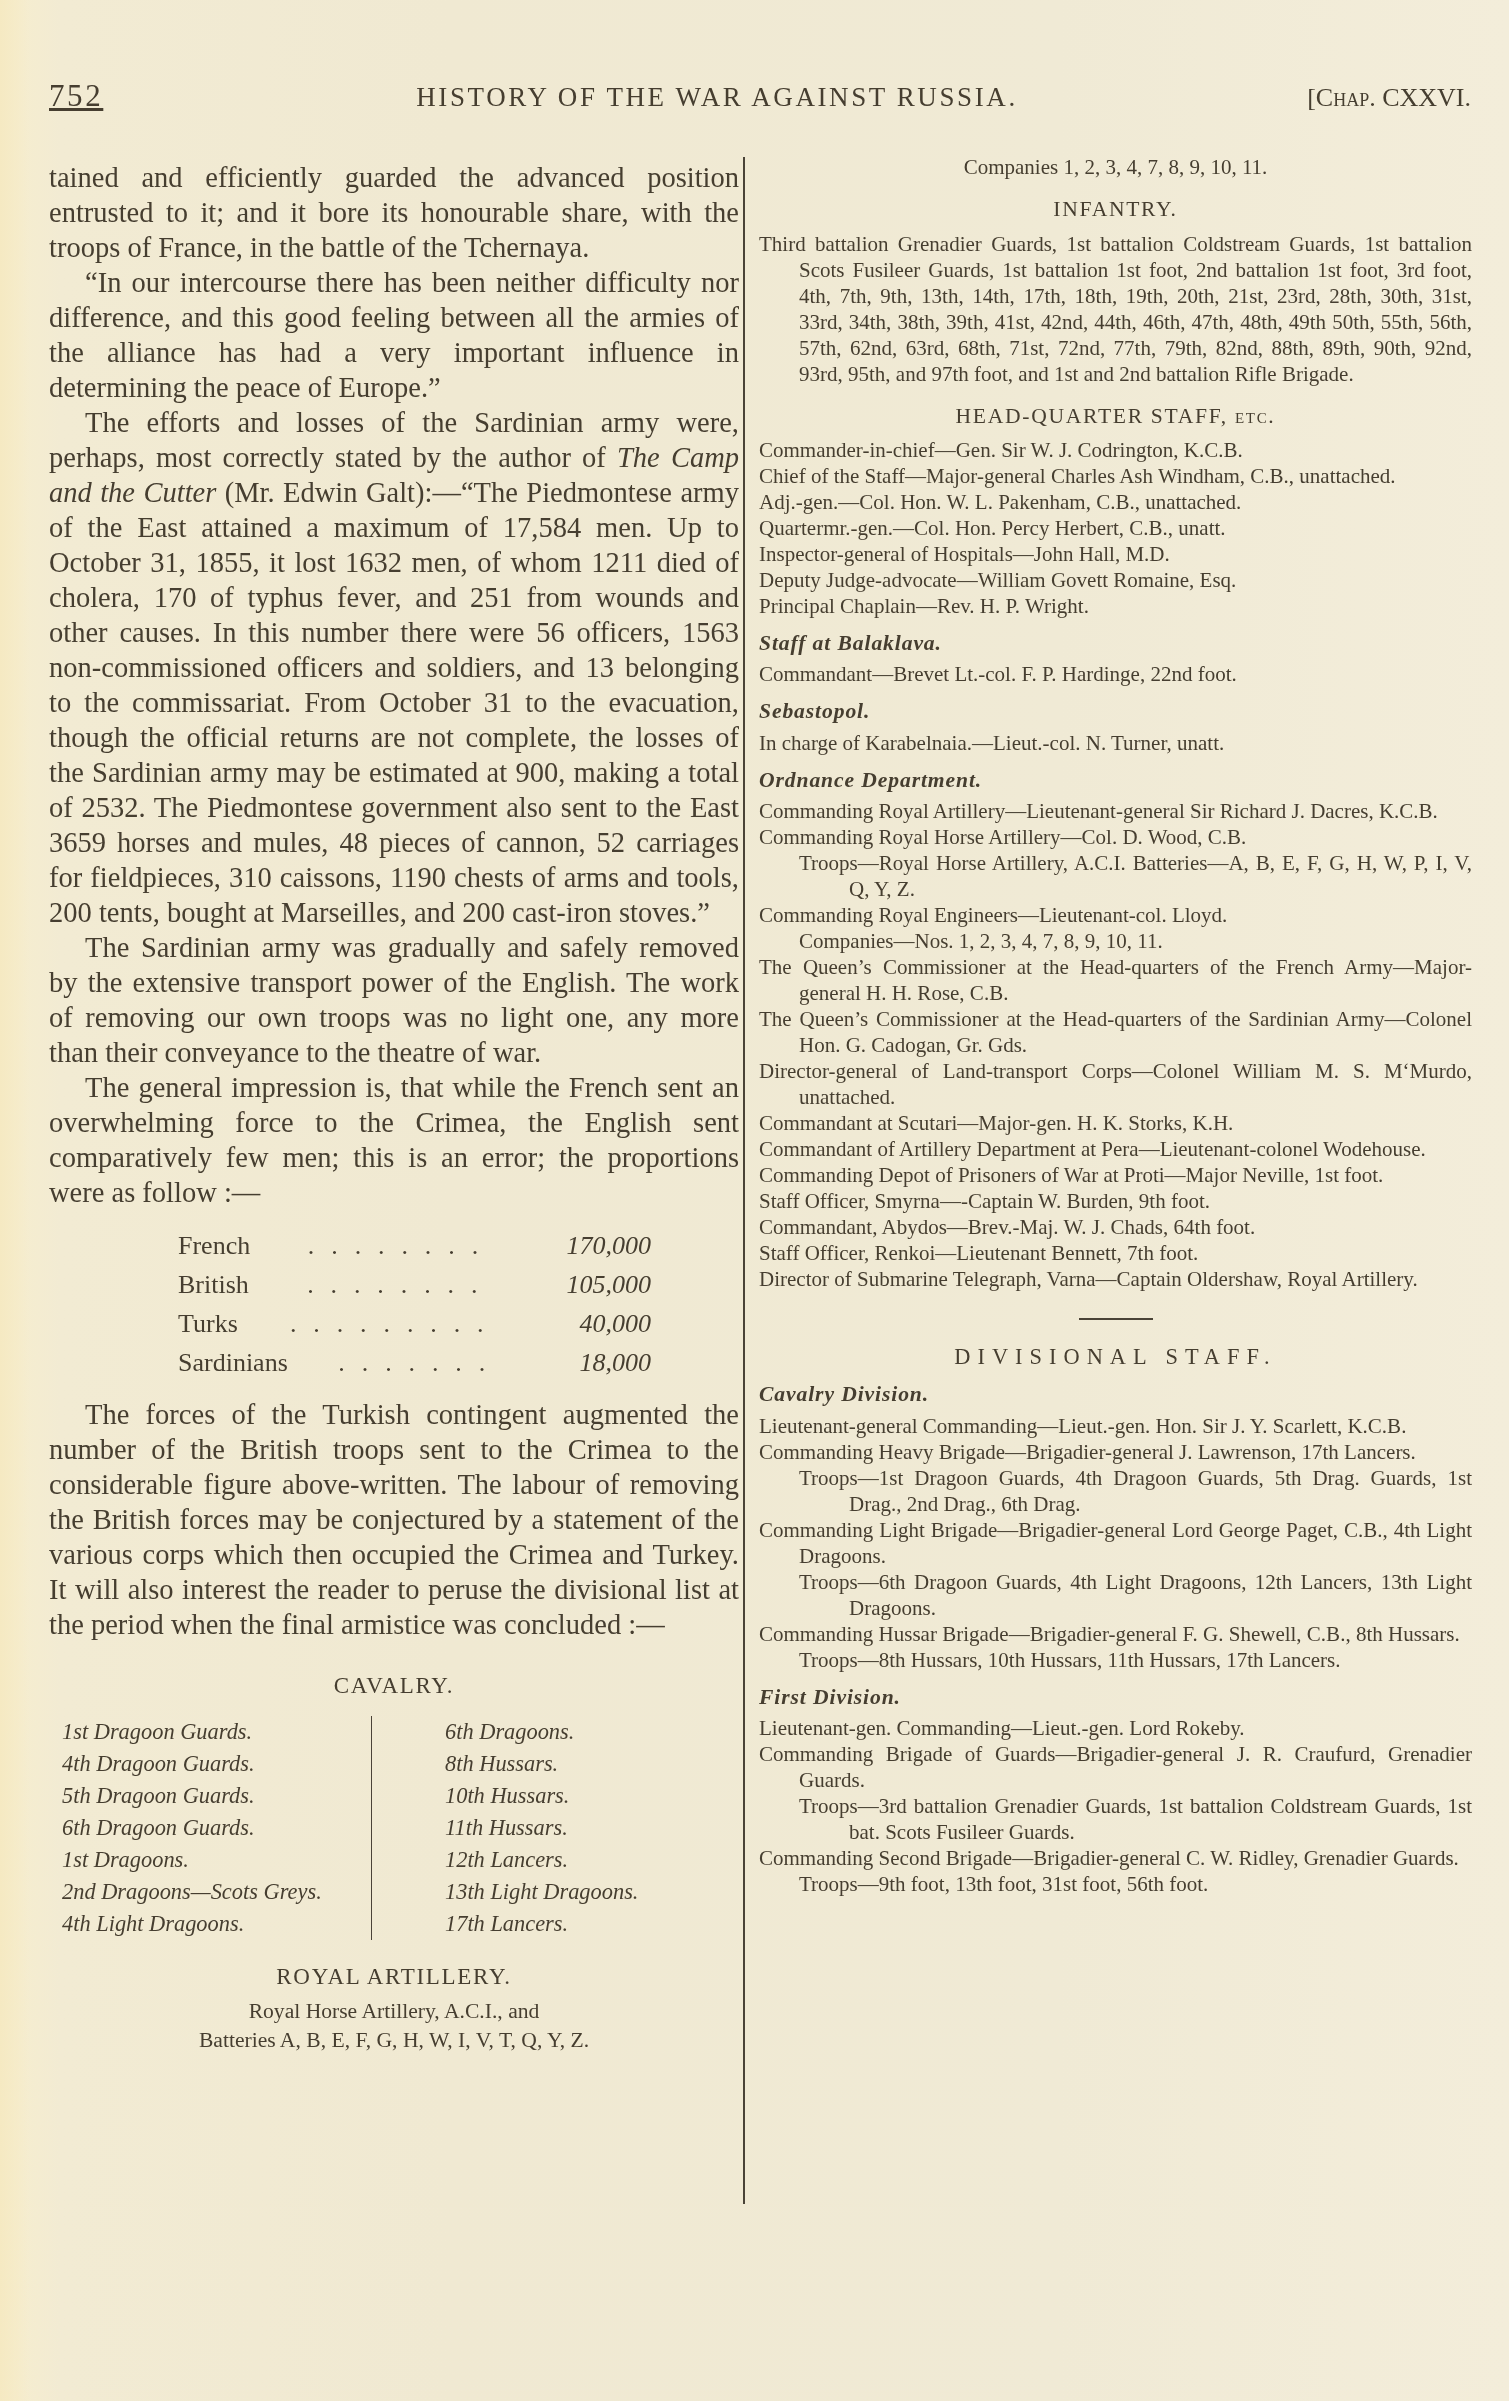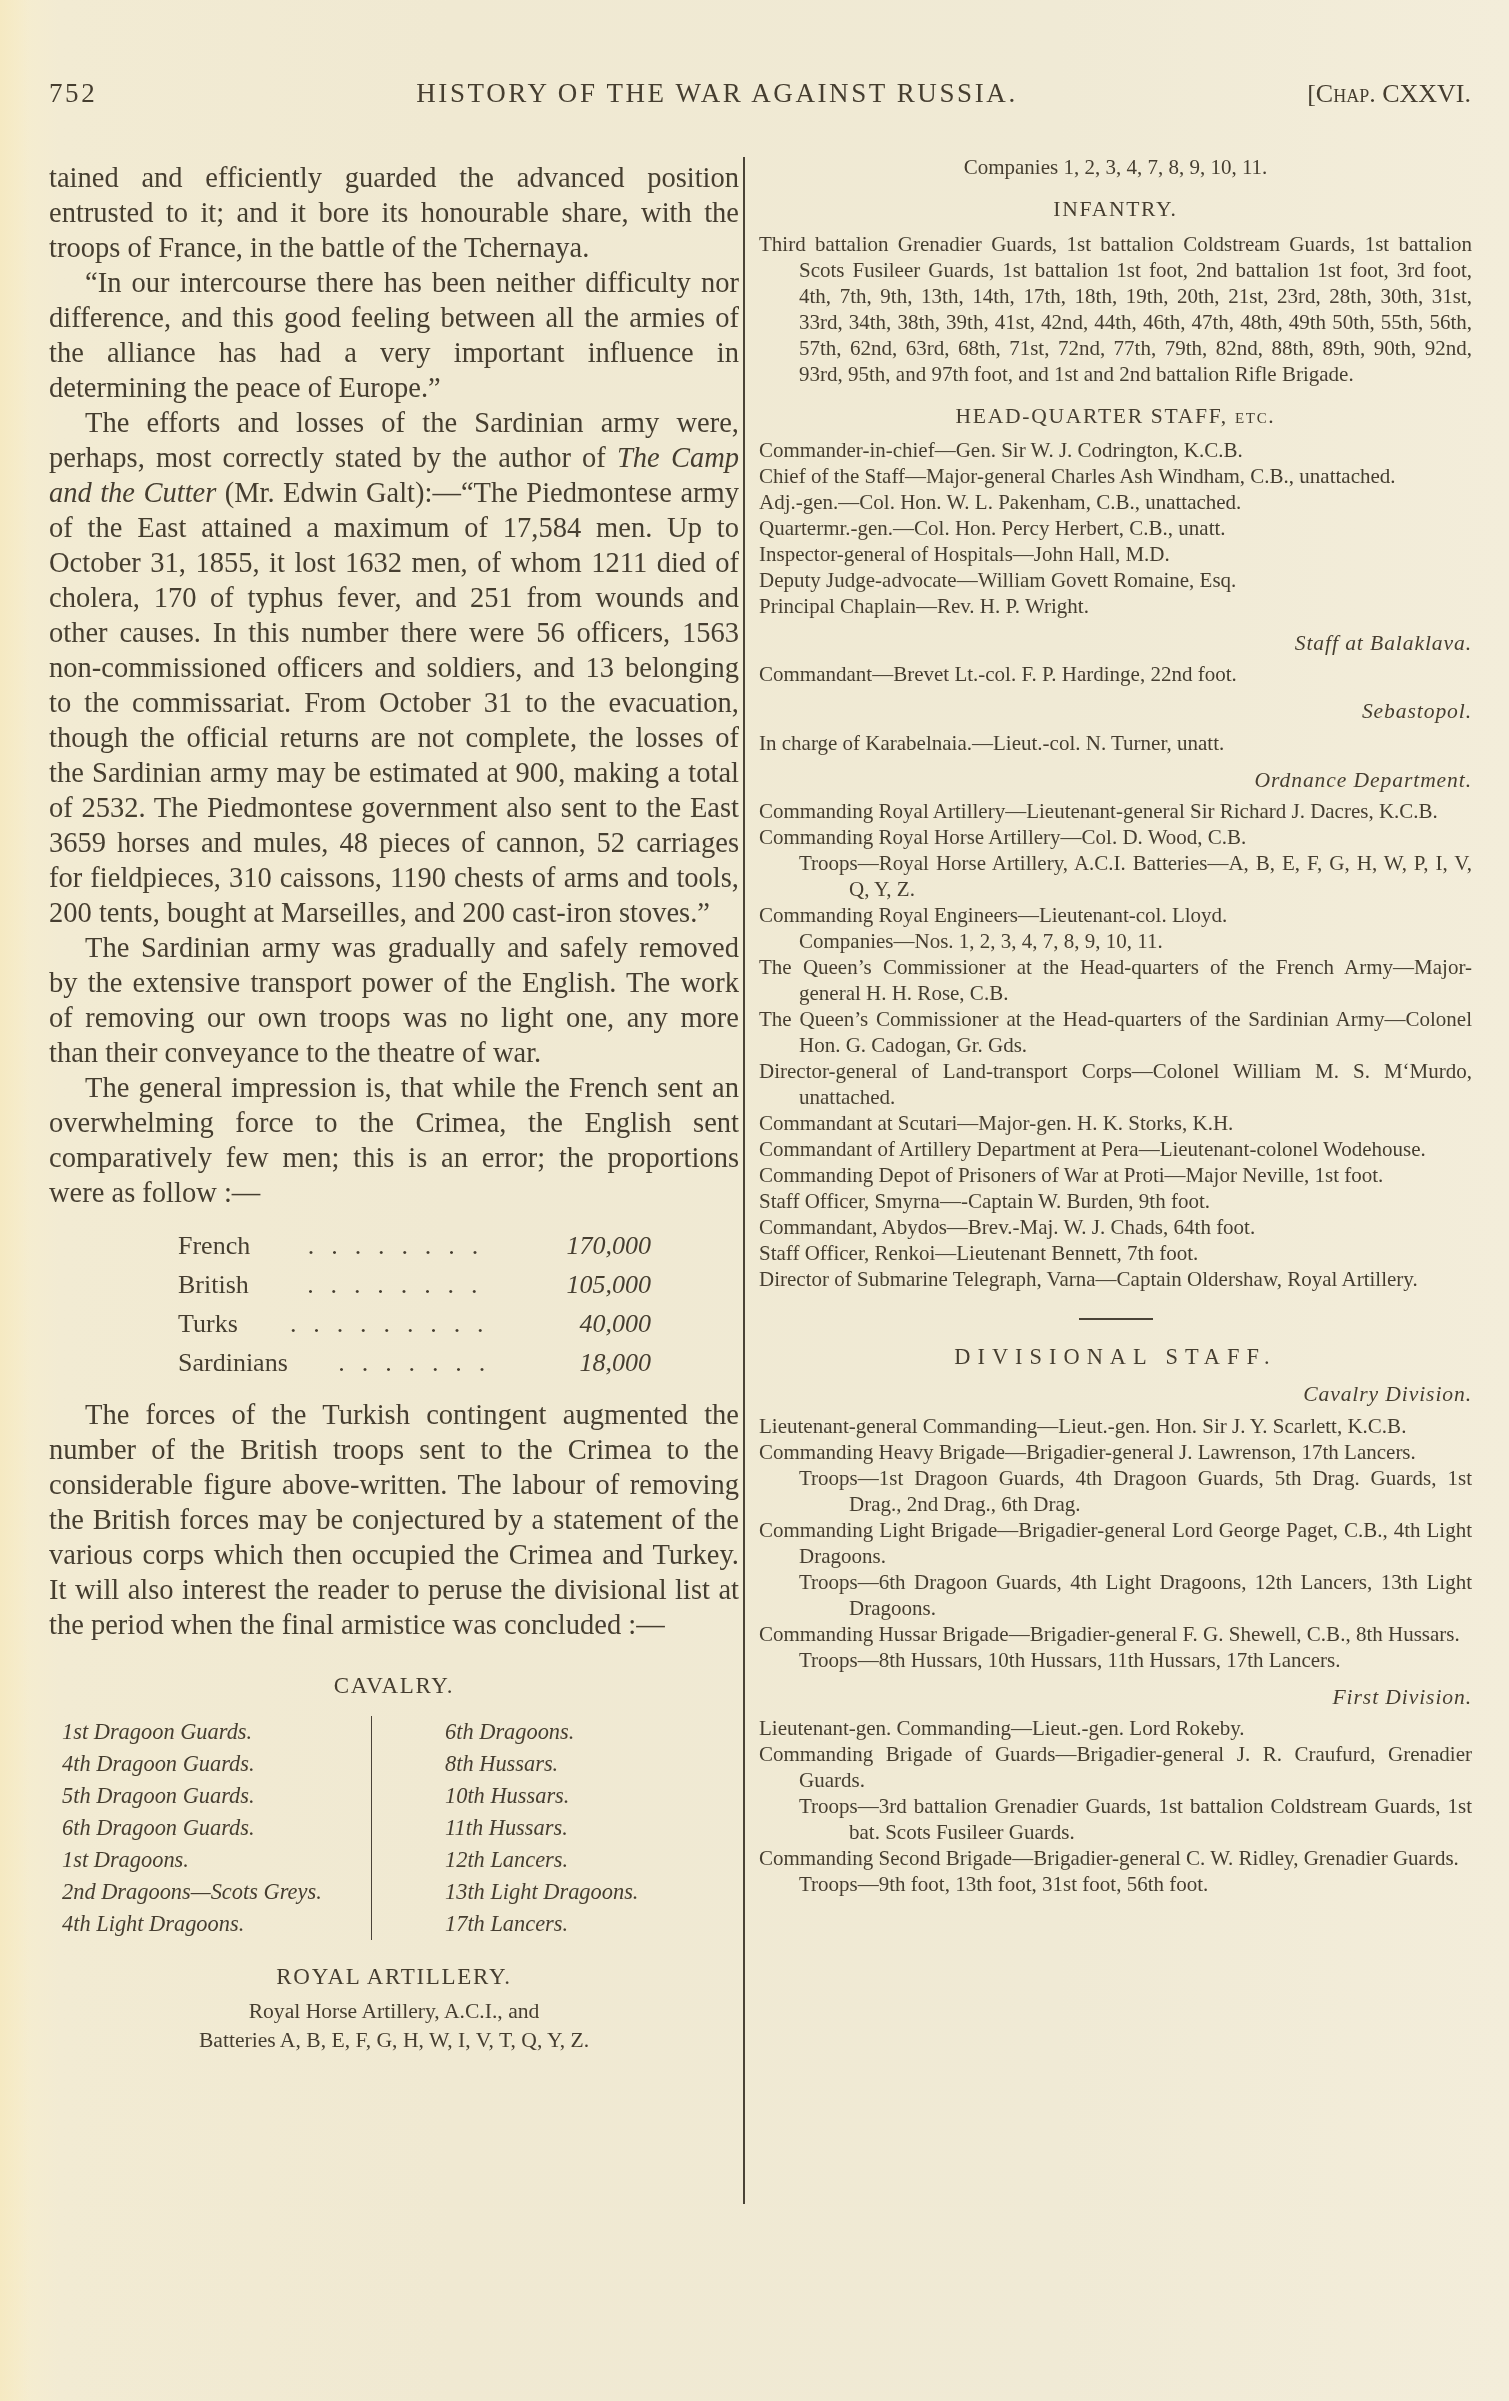--- a/index.html
+++ b/index.html
@@ -11,21 +11,21 @@
   .page {
     position:relative; width:1509px; height:2401px; overflow:hidden;
     background:linear-gradient(90deg,#f7eecd 0%,#f2ebd3 4%,#f0e9d2 30%,#f0ead5 70%,#f3edda 100%);
   }
   .gutter {
     position:absolute; left:0; top:0; bottom:0; width:29px;
     background:linear-gradient(90deg,#f5e9c2 0%,rgba(245,236,205,0) 100%);
   }
   
   .header { position:absolute; top:78px; left:49px; width:1422px; display:flex; align-items:baseline; }
-  .pagenum { width:147px; font-size:27px; letter-spacing:2.6px; }
+  .pagenum { width:147px; font-size:31px; letter-spacing:2.6px;text-decoration:underline; }
   .runtitle { flex:1; text-align:center; font-size:27px; letter-spacing:2.6px; white-space:nowrap; }
   .chapter { width:233px; text-align:right; font-size:26px; white-space:nowrap; }
   .sc { font-variant:small-caps; }
   
   .col-rule { position:absolute; left:743px; top:157px; width:1.7px; height:2047px; background:#4a4337; }
   .col-left  { position:absolute; left:49px;  top:160px; width:690px; }
   .col-right { position:absolute; left:759px; top:154px; width:713px; }
   
   .body-p { margin:0; font-size:28.5px; line-height:35px; text-align:justify; text-indent:36px; }
   .no-indent { text-indent:0; }
@@ -38,21 +38,21 @@
   .ra-heading { margin:24px 0 7px; }
   .cav-wrap { display:flex; font-size:22.4px; margin-left:13px;font-style:italic; }
   .cav-col1 { width:309px; }
   .cav-col2 { border-left:1.7px solid #4b4338; padding-left:73px; flex:1; }
   .cav-item { line-height:32px; }
   .ra-line { text-align:center; font-size:21.6px; line-height:29px; }
   
   .rc-heading { font-weight:normal; font-size:21.6px; letter-spacing:1.7px; text-align:center; margin:17px 0 8.6px; white-space:nowrap; }
   .rc-heading.first { margin-top:0; }
   .rc-heading.divisional { letter-spacing:7px; font-size:22.4px; margin-top:24px; }
-  .rc-sub { font-weight:normal; font-style:italic; font-size:21.6px; letter-spacing:0.9px; text-align:right; margin:12px 0 5.2px; }
+  .rc-sub { font-weight:bold; font-style:italic; font-size:21.6px; letter-spacing:0.9px; text-align:left; margin:12px 0 5.2px; }
   .rc-center { text-align:center; font-size:21px; line-height:26px; }
   .entry { margin:0; font-size:21px; line-height:26px; text-align:justify; padding-left:40px; text-indent:-40px; }
   .entry.indent { padding-left:90px; text-indent:-50px; }
   .etc { font-variant:small-caps;margin-top:9px; }
   .short-rule { width:74px; height:2.6px; background:#4a4337; margin:26px auto 3.5px; }
 </style>
 </head>
 <body>
 
 <div class="page">

